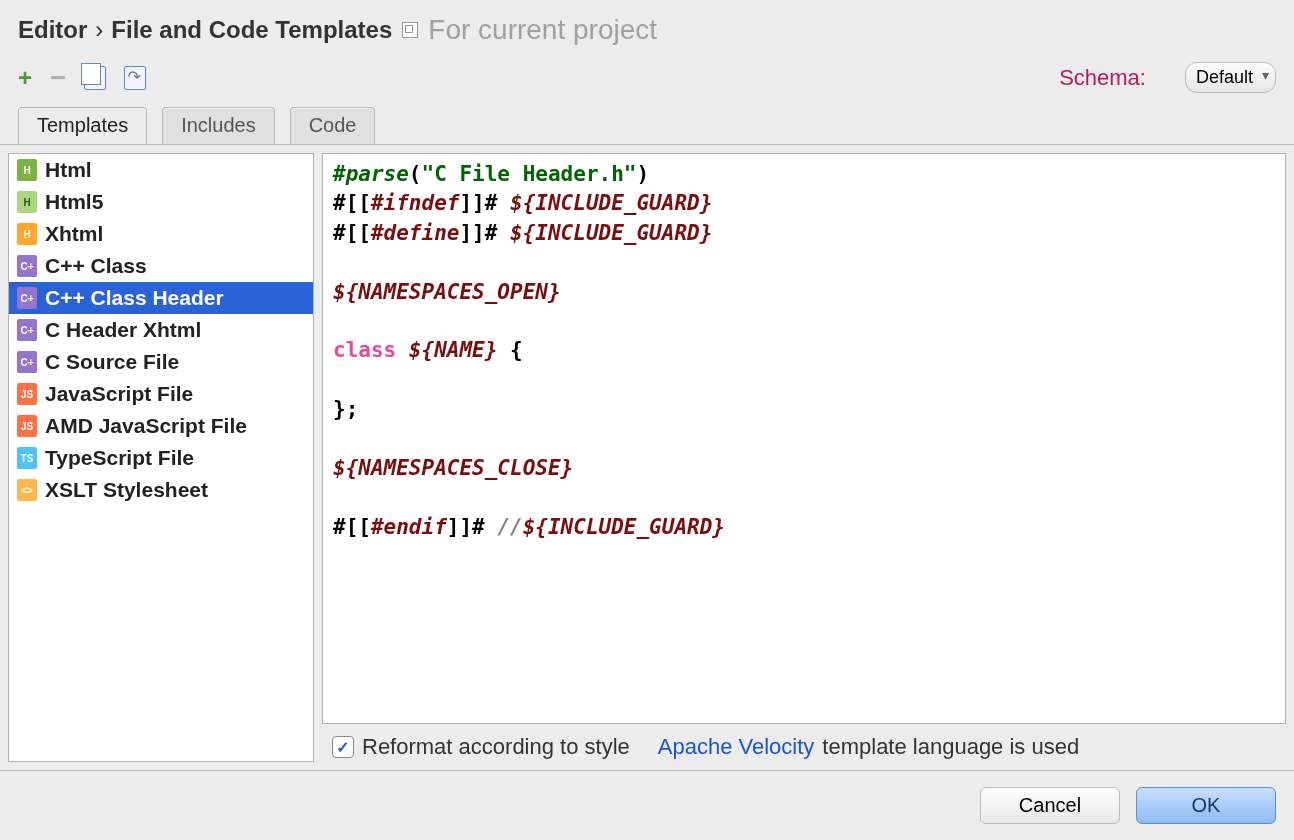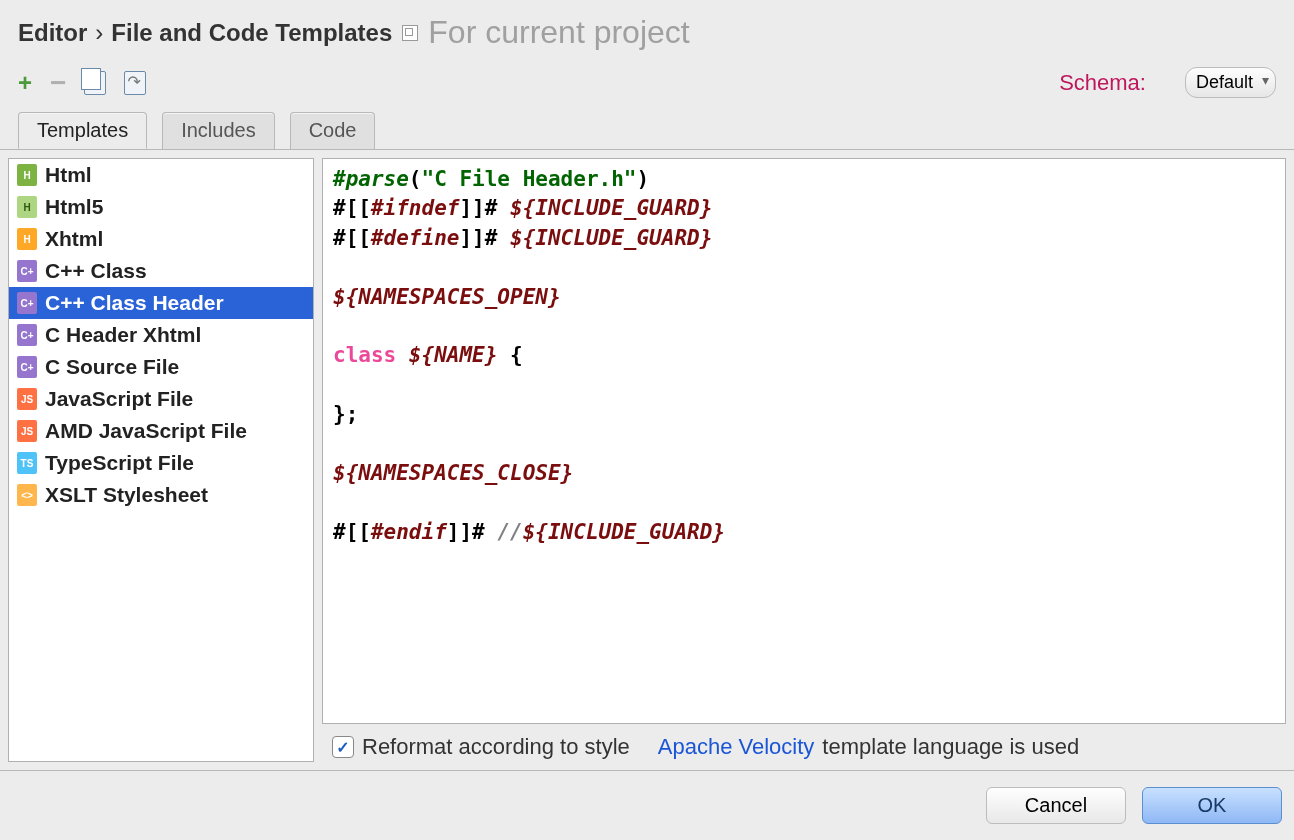--- a/index.html
+++ b/index.html
@@ -39,21 +39,21 @@
     position: relative;
   }
   .scope-icon::after {
     content: "";
     position: absolute;
     width: 6px; height: 6px;
     border: 1px solid #999;
     left: 2px; top: 2px;
   }
   .scope-text {
-    font-size: 32px;
+    font-size: 28px;
     color: #a0a0a0;
   }
   .toolbar-row {
     display: flex;
     align-items: center;
     padding: 6px 18px 0 18px;
     gap: 18px;
   }
   .toolbar-icons { display: flex; gap: 18px; align-items: center; }
   .tb-plus { font-size: 24px; color: #4a9a3a; font-weight: bold; cursor: pointer; }
@@ -196,21 +196,21 @@
     width: 22px; height: 22px; border: 1px solid #888; border-radius: 4px;
     background: #fff; display: inline-flex; align-items: center; justify-content: center;
     font-size: 16px; color: #1a5fc1; font-weight: bold; cursor: pointer;
   }
   .link { color: #1955d6; cursor: pointer; }
   .footer {
     display: flex;
     justify-content: flex-end;
     align-items: center;
     gap: 16px;
-    padding: 16px 12px;
+    padding: 16px 18px;
     background: #ececec;
   }
   .btn {
     font-size: 20px;
     padding: 6px 32px;
     border-radius: 6px;
     border: 1px solid #bcbcbc;
     background: linear-gradient(#fefefe,#e8e8e8);
     cursor: pointer;
     min-width: 140px;

